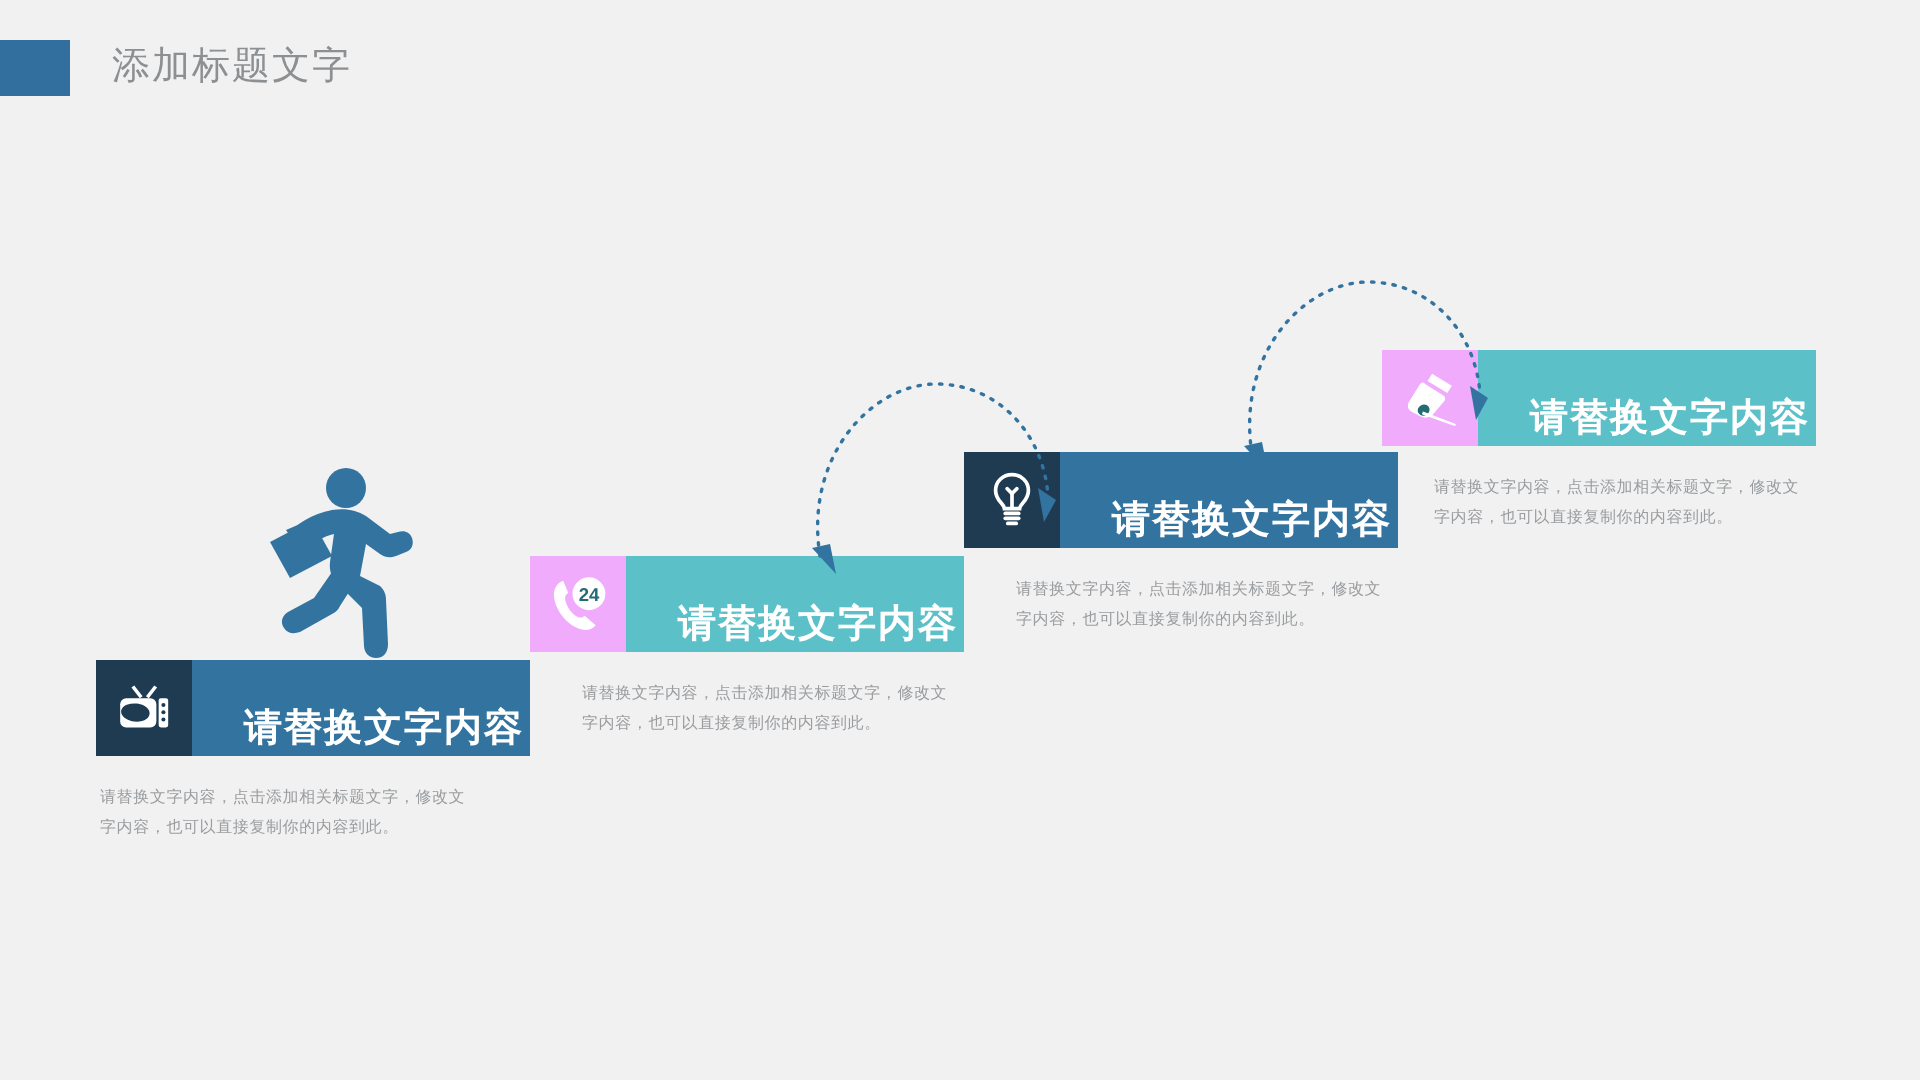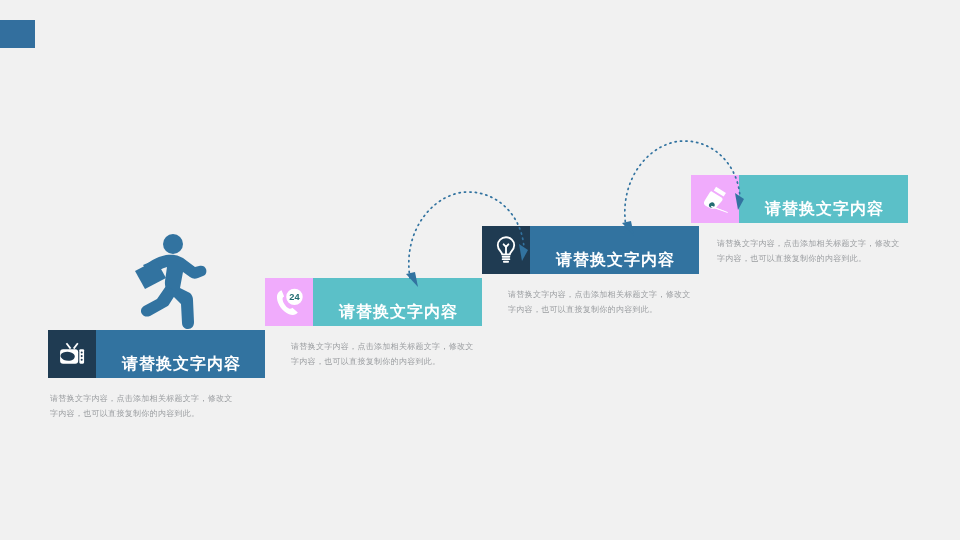--- a/index.html
+++ b/index.html
@@ -16,21 +16,21 @@
   .hdr-title{position:absolute;left:56px;top:19px;font-size:19px;color:#8d9093;letter-spacing:1px;line-height:30px;}
 
   
   .runner{position:absolute;left:112px;top:228px;width:104px;height:104px;}
 
   
   .card{position:absolute;}
   .card .iconbox{position:absolute;left:0;top:0;width:48px;height:48px;display:flex;align-items:center;justify-content:center;}
   .card .iconbox svg{display:block;}
   .card .titlebar{position:absolute;left:48px;top:0;height:48px;display:flex;align-items:center;}
-  .card .titletext{color:#ffffff;font-size:16px;font-weight:bold;letter-spacing:1px;padding-left:26px;white-space:nowrap;margin-top:20px;}
+  .card .titletext{color:#ffffff;font-size:19px;font-weight:bold;letter-spacing:1px;padding-left:26px;white-space:nowrap;margin-top:20px;}
   .card .body{position:absolute;left:0;font-size:8px;color:#9a9da0;line-height:1.85;letter-spacing:.3px;width:190px;}
 
   
   #card1{left:48px;top:330px;width:217px;}
   #card1 .titlebar{width:169px;}
   #card1 .body{top:62px;left:2px;}
 
   #card2{left:265px;top:278px;width:217px;}
   #card2 .titlebar{width:169px;}
   #card2 .body{top:62px;left:26px;}
@@ -53,20 +53,21 @@
   .arc{position:absolute;pointer-events:none;}
   #arc1{left:396px;top:182px;width:140px;height:110px;}
   #arc2{left:612px;top:131px;width:140px;height:110px;}
 </style>
 </head>
 <body>
 
 <div id="slide">
 
   <div class="hdr-mark"></div>
+  <div class="hdr-title">添加标题文字</div>
 
   <div class="runner">
     <svg viewBox="0 0 104 104" width="104" height="104" aria-hidden="true">
       <g fill="#3273a0">
         <circle cx="61" cy="16" r="10"></circle>
         <path d="M54 27 C44 29 36 34 31 40 l9 8 c5 -5 10 -8 15 -9 l-2 14 c-0.5 5 1 8 4 11 l12 12 1 19 c0.2 4 3 6 6 6 4 0 6 -3 6 -7 l-1 -22 c0 -3 -1 -5 -3 -7 L68 60 l3 -16 7 5 c3 2 5 2 8 1 l5 -2 c3 -1 4 -4 3 -7 -1 -3 -4 -4 -7 -3 l-4 1 -12 -9 c-5 -3 -10 -4 -17 -3 z"></path>
         <path d="M54 58 l-9 13 -13 7 c-3 2 -4 5 -2 8 2 3 5 3 8 2 l16 -9 c2 -1 3 -2 4 -4 l7 -11 z"></path>
         <path d="M23 43 l21 -11 10 18 -21 11 z"></path>
         <path d="M31 37 l7 -3 2 3 -7 3 z"></path>
       </g>

